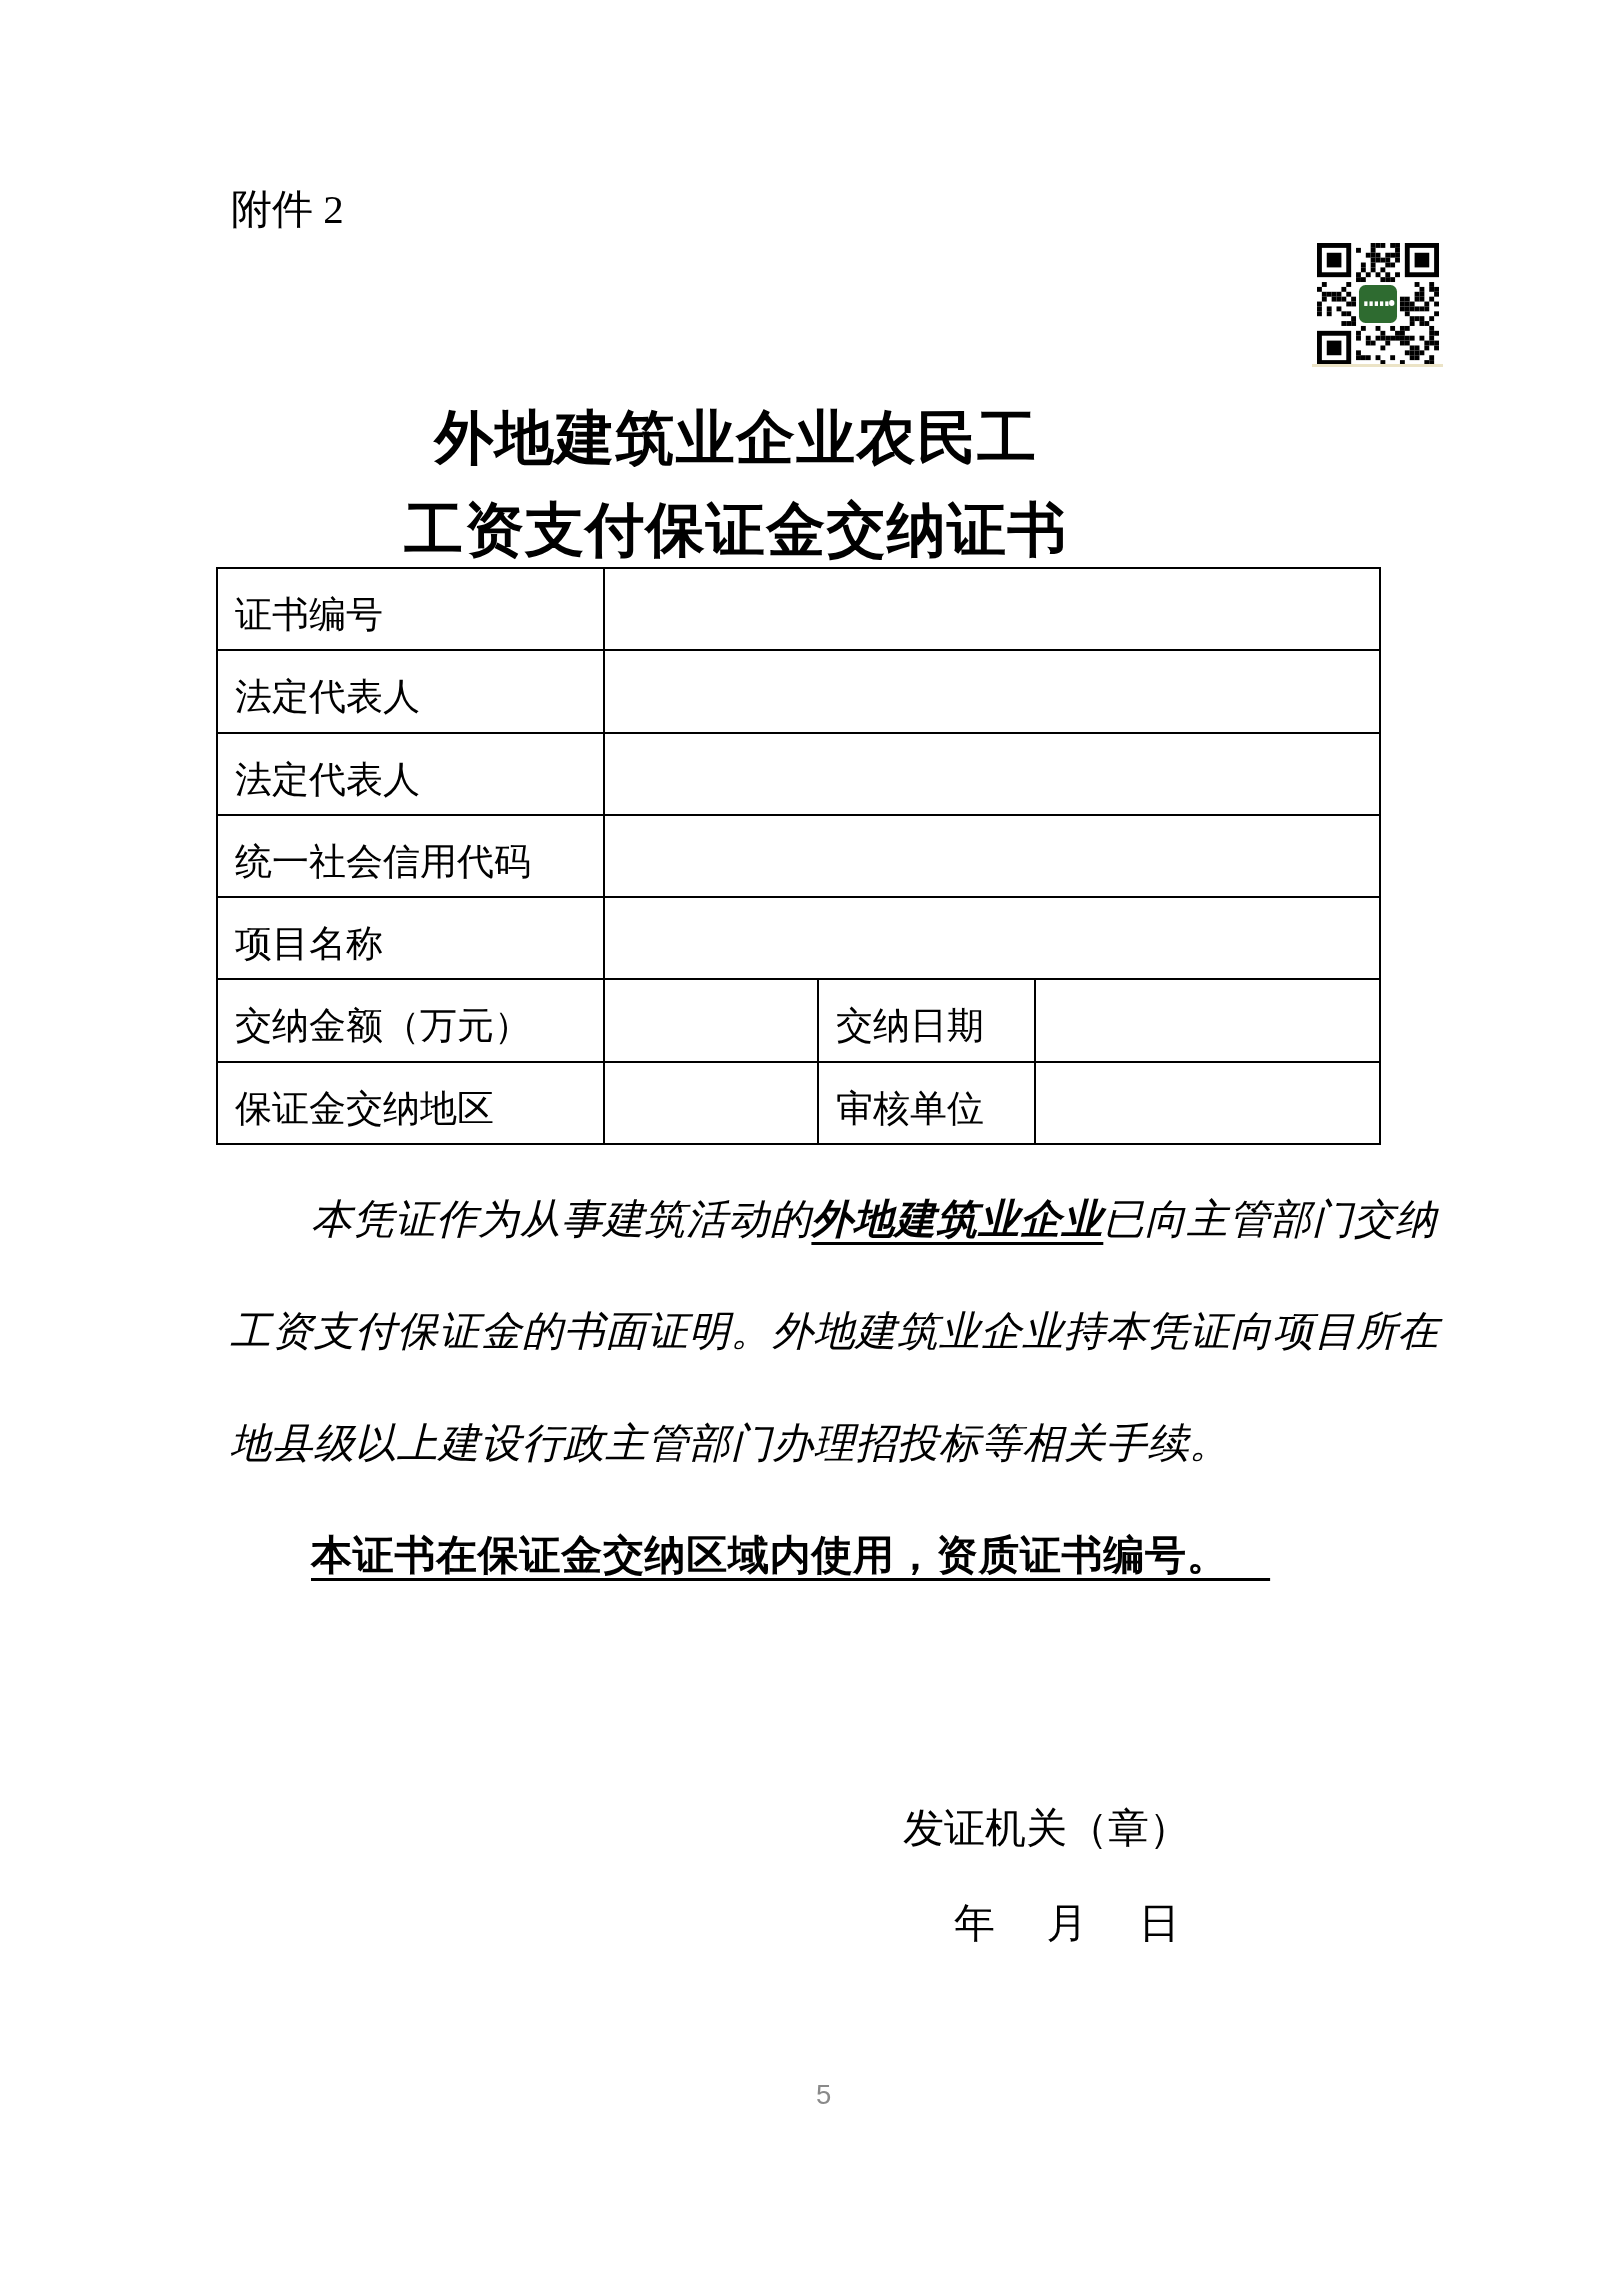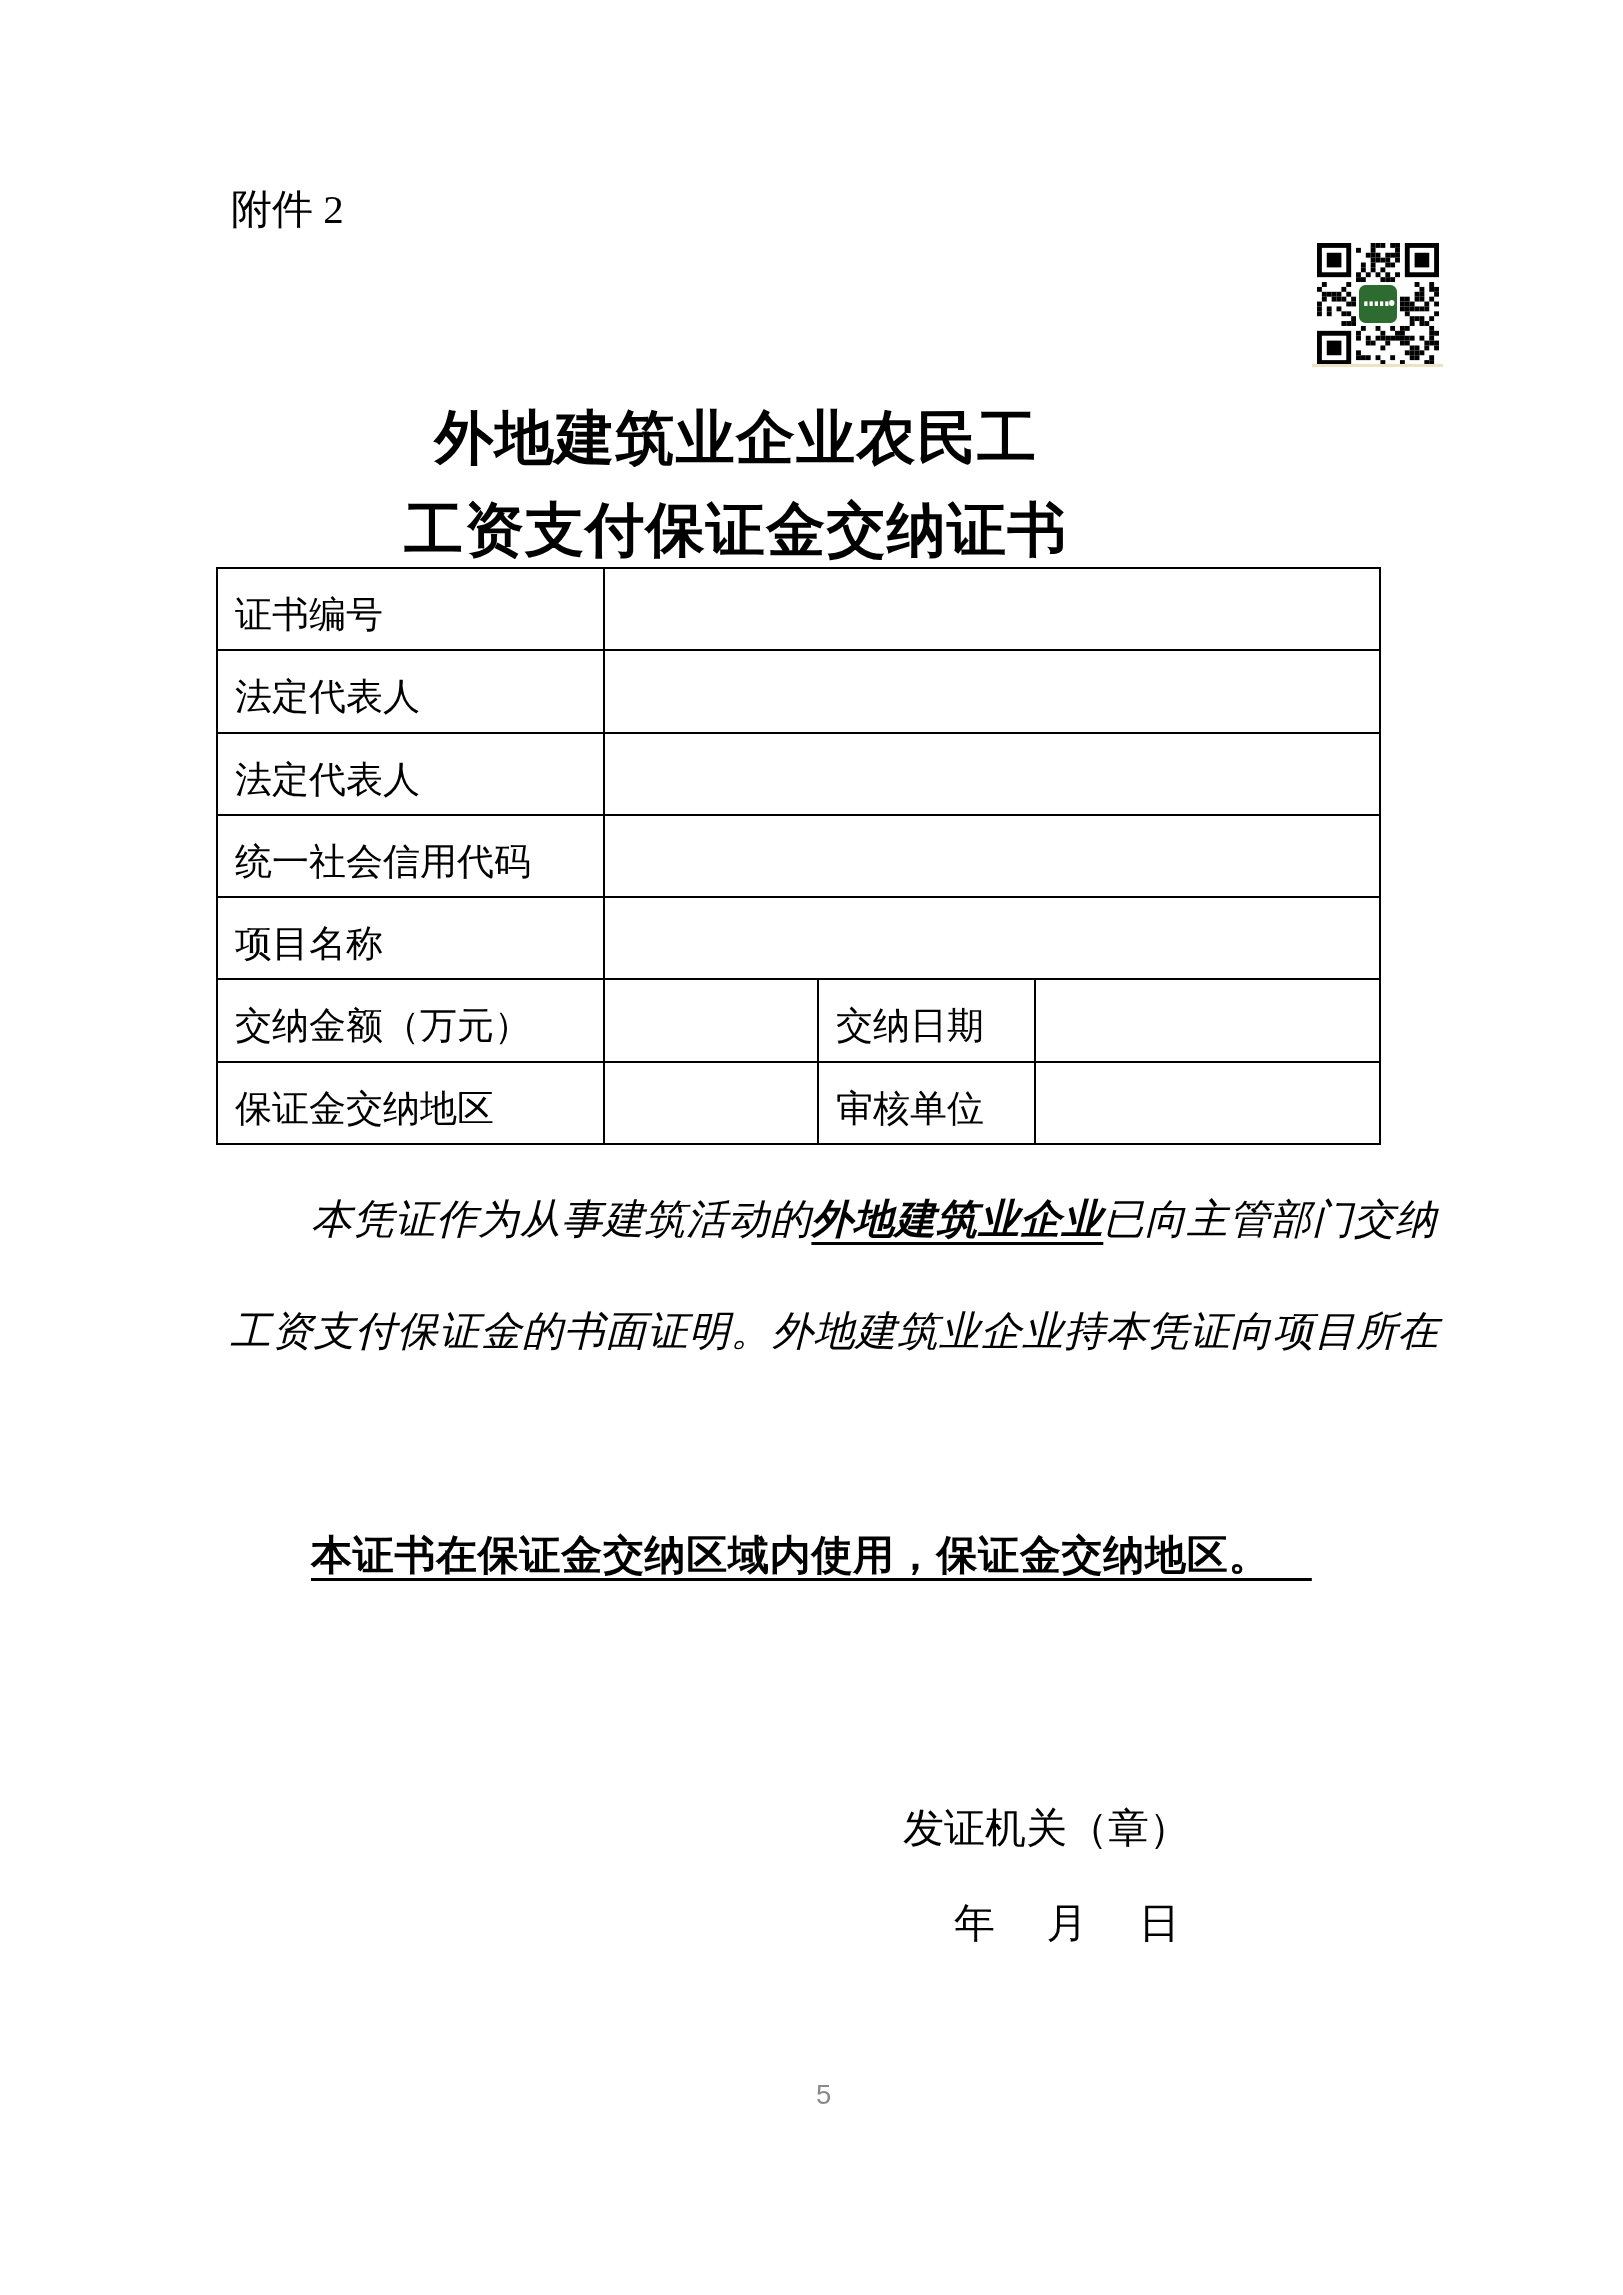--- a/index.html
+++ b/index.html
@@ -303,23 +303,24 @@
       <td></td>
       <td>审核单位</td>
       <td></td>
     </tr>
   </tbody>
     </table>
 
   <div class="para-block">
     <div class="para-line indent"><span>本凭证作为从事建筑活动的</span><span class="emph">外地建筑业企业</span><span>已向主管部门交纳</span></div>
     <div class="para-line">工资支付保证金的书面证明。外地建筑业企业持本凭证向项目所在</div>
+    <div class="para-line">地县级以上建设行政主管部门办理招投标等相关手续。</div>
   </div>
 
-  <div class="notice-line"><b>本证书在保证金交纳区域内使用，保证金交纳地区。　</b></div>
+  <div class="notice-line"><b>本证书在保证金交纳区域内使用，资质证书编号。　</b></div>
 
   <div class="issuer-line">发证机关（章）</div>
 
   <div class="date-line">年　月　日</div>
 
   <div class="page-number">5</div>
 
 </div>
 
 

